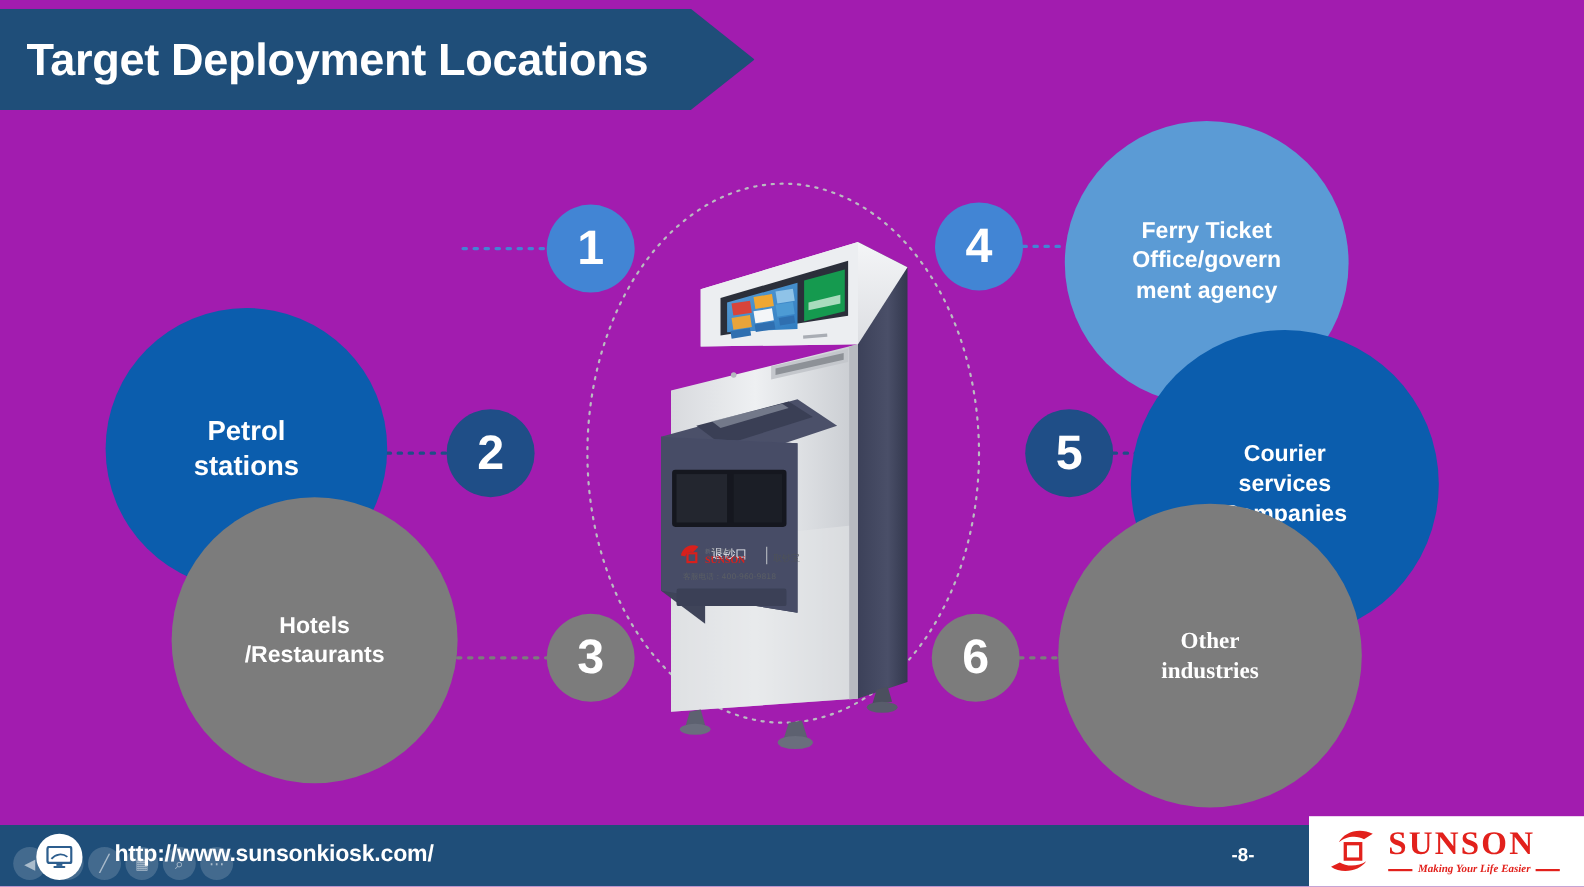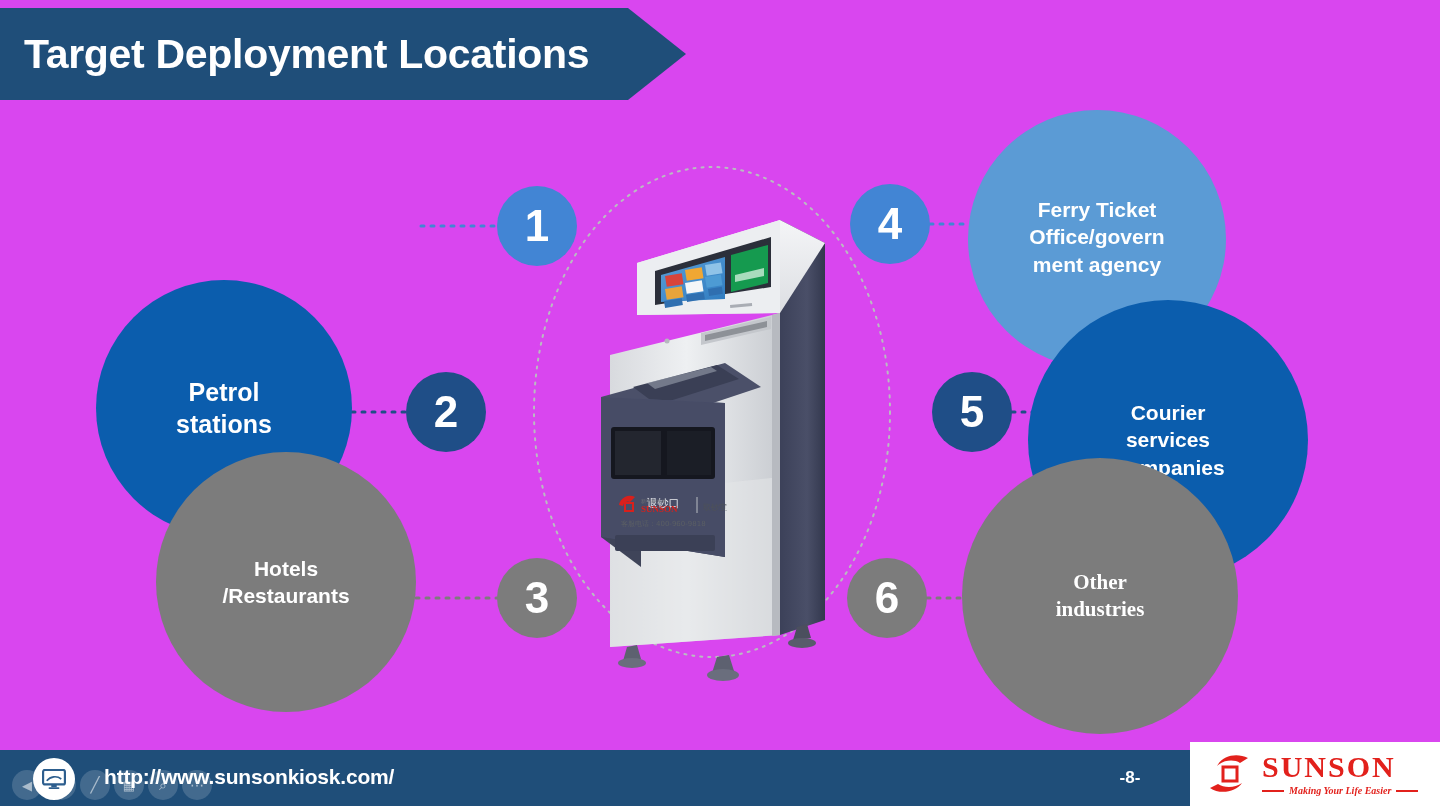--- a/index.html
+++ b/index.html
@@ -1,17 +1,17 @@
 <!DOCTYPE html>
 <html><head>
 <meta charset="utf-8">
 <style>
   html,body{margin:0;padding:0;background:#fff;}
   body{width:1440px;height:806px;overflow:hidden;font-family:"Liberation Sans",sans-serif;}
-  #slide{position:relative;width:1440px;height:806px;background:#d946ef;overflow:hidden;}
+  #slide{position:relative;width:1440px;height:806px;background:#a21caf;overflow:hidden;}
 
   
   #title-banner{
     position:absolute;left:0;top:8px;width:686px;height:92px;
     background:#1f4e79;
     clip-path:polygon(0 0, 628px 0, 686px 46px, 628px 92px, 0 92px);
     display:flex;align-items:center;
   }
   #title-text{
     color:#ffffff;font-size:41px;font-weight:bold;letter-spacing:-0.3px;

